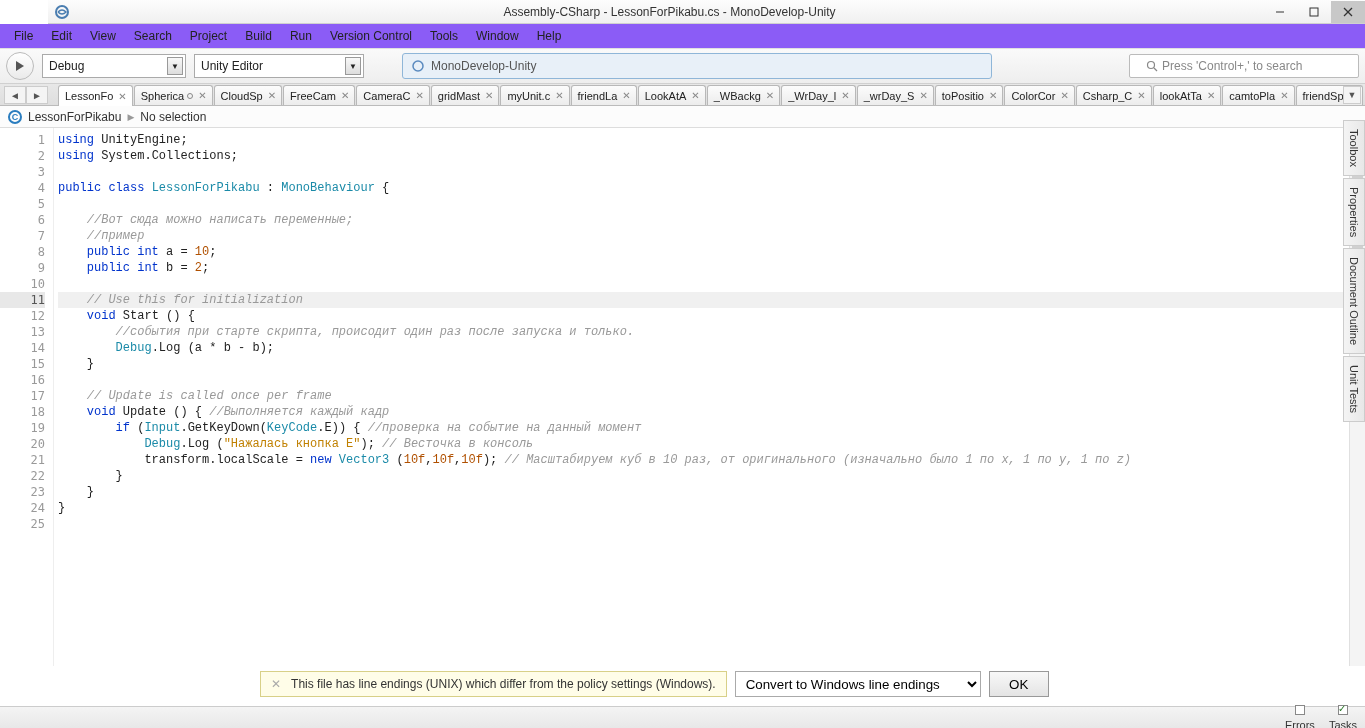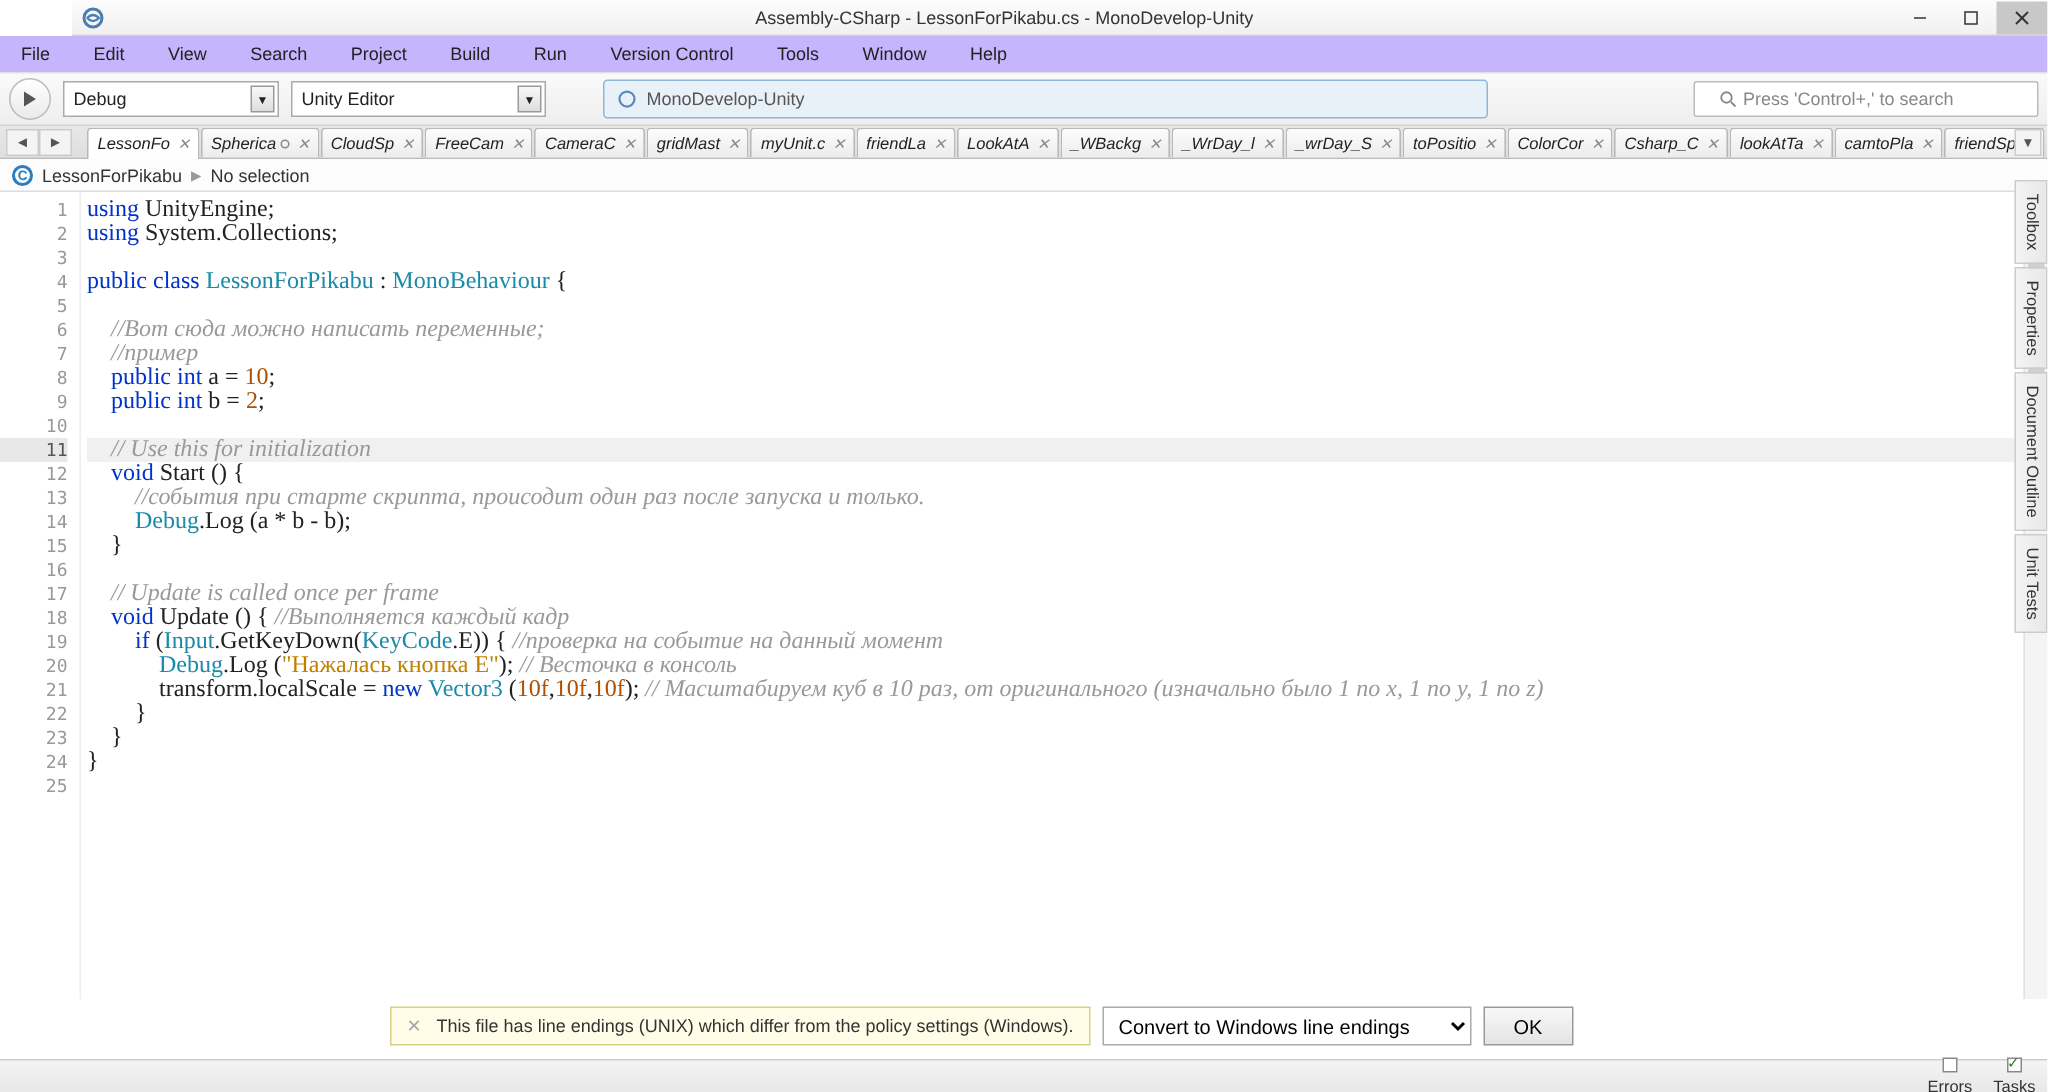--- a/index.html
+++ b/index.html
@@ -3,21 +3,21 @@
 <meta charset="utf-8">
 <style>
 * { margin:0; padding:0; box-sizing:border-box; }
 body { font-family:"Segoe UI",Tahoma,sans-serif; font-size:12px; background:#fff; color:#222; overflow:hidden; width:1365px; height:728px; position:relative; }
 .titlebar { height:24px; background:linear-gradient(#fdfdfd,#f0f0f0); display:flex; align-items:center; border-bottom:1px solid #d0d0d0;margin-left:48px; }
 .titlebar .icon { width:20px; height:20px; margin:0 4px; display:flex; align-items:center; justify-content:center; }
 .titlebar .title { flex:1; text-align:center; color:#333; font-size:12px; }
 .winbtns { display:flex; }
 .winbtn { width:34px; height:22px; display:flex; align-items:center; justify-content:center; color:#444; }
 .winbtn.close { background:#c8c8c8; }
-.menubar { height:24px; display:flex; align-items:center; padding:0 6px; gap:13px; background:#c4b5fd; }
+.menubar { height:24px; display:flex; align-items:center; padding:0 6px; gap:2px; background:#8b5cf6; }
 .menubar .mi { padding:3px 8px; cursor:default; }
 .toolbar { height:36px; background:linear-gradient(#fafafa,#eeeeee); border-top:1px solid #e0e0e0; border-bottom:1px solid #d0d0d0; display:flex; align-items:center; padding:0 6px; gap:8px; }
 .runbtn { width:28px; height:28px; border:1px solid #bbb; border-radius:50%; background:linear-gradient(#fff,#eaeaea); display:flex; align-items:center; justify-content:center; }
 .runbtn svg { width:10px; height:10px; }
 .combo { height:24px; border:1px solid #aaa; background:#fff; display:flex; align-items:center; padding:0 6px; min-width:140px; position:relative; }
 .combo .arrow { position:absolute; right:2px; top:2px; width:16px; height:18px; border:1px solid #999; background:linear-gradient(#f8f8f8,#ddd); display:flex; align-items:center; justify-content:center; font-size:8px; }
 .longbox { flex:0 0 590px; height:24px; border:1px solid #8fb6d8; background:#e8f0f8; border-radius:3px; display:flex; align-items:center; padding:12px 8px; gap:6px; color:#555; margin-left:30px;}
 .searchbox { height:24px; border:1px solid #bbb; background:#fff; display:flex; align-items:center; padding:0 16px; gap:4px; color:#888; margin-left:auto; width:230px; border-radius:2px; }
 .tabstrip { height:22px; background:linear-gradient(#e8e8e8,#dedede); border-bottom:1px solid #bbb; display:flex; align-items:flex-end; padding-left:58px; position:relative; }
 .tabstrip .navarr { position:absolute; left:4px; top:2px; display:flex; gap:0; }
@@ -27,21 +27,21 @@
 .tab .x { color:#888; font-size:10px; padding:0 2px;}
 .tab .dirty { width:6px; height:6px; border:1px solid #888; border-radius:50%; }
 .rside { position:absolute; right:0; top:120px; width:22px; display:flex; flex-direction:column; }
 .rside .pane { writing-mode:vertical-rl; text-orientation:mixed; padding:8px 3px; background:linear-gradient(90deg,#f4f4f4,#e8e8e8); border:1px solid #ccc; font-size:11px; color:#333; margin-bottom:2px; display:flex; align-items:center; gap:4px;}
 .breadcrumb { height:22px; border-bottom:1px solid #ddd; display:flex; align-items:center; padding:0 8px; gap:6px; background:#fcfcfc; font-size:12px; color:#333;}
 .breadcrumb .sep { color:#999; font-size:9px;}
 .editor { position:relative; display:flex; height:538px; background:#fff; }
 .gutter { width:54px; background:#fff; border-right:1px solid #eee; text-align:right; padding:4px 8px 0 0; color:#999; font-family:Consolas,monospace; font-size:12px; line-height:16px; }
 .gutter .ln { height:16px; }
 .gutter .ln.hl { background:#e8e8e8; color:#555;}
-.code { flex:1; padding:4px 0 0 4px; font-family:Liberation Serif, serif; font-size:16px; line-height:16px; white-space:pre; color:#222; overflow:hidden;}
+.code { flex:1; padding:4px 0 0 4px; font-family:Liberation Mono, monospace; font-size:12px; line-height:16px; white-space:pre; color:#222; overflow:hidden;}
 .code .row { height:16px; }
 .code .row.hl { background:#f0f0f0; }
 .kw { color:#0033cc; }
 .ty { color:#1a8aa8; }
 .num { color:#b05000; }
 .str { color:#c08000; }
 .cm { color:#999; font-style:italic; }
 .scrollbar { width:16px; background:#f4f4f4; border-left:1px solid #e0e0e0; position:relative;}
 .scrollbar .thumb { position:absolute; top:2px; left:2px; right:2px; height:200px; background:#d0d0d0; border-radius:2px;}
 .notif { position:absolute; left:260px; bottom:30px; height:28px; display:flex; align-items:center; gap:8px; }
@@ -128,21 +128,21 @@
       </svg>
     <span>Press 'Control+,' to search</span>
   </div>
 </div>
 
 <div class="tabstrip">
   <div class="navarr">
     <span>◄</span>
     <span>►</span>
   </div>
-  <div id="tabs" style="display:flex;font-style:italic;">
+  <div id="tabs" style="display:flex;">
       <div class="tab active">
         <span>LessonFo</span>
         <span class="x">✕</span>
       </div>
       <div class="tab">
         <span>Spherica</span>
         <span class="dirty"></span>
         <span class="x">✕</span>
       </div>
       <div class="tab">

